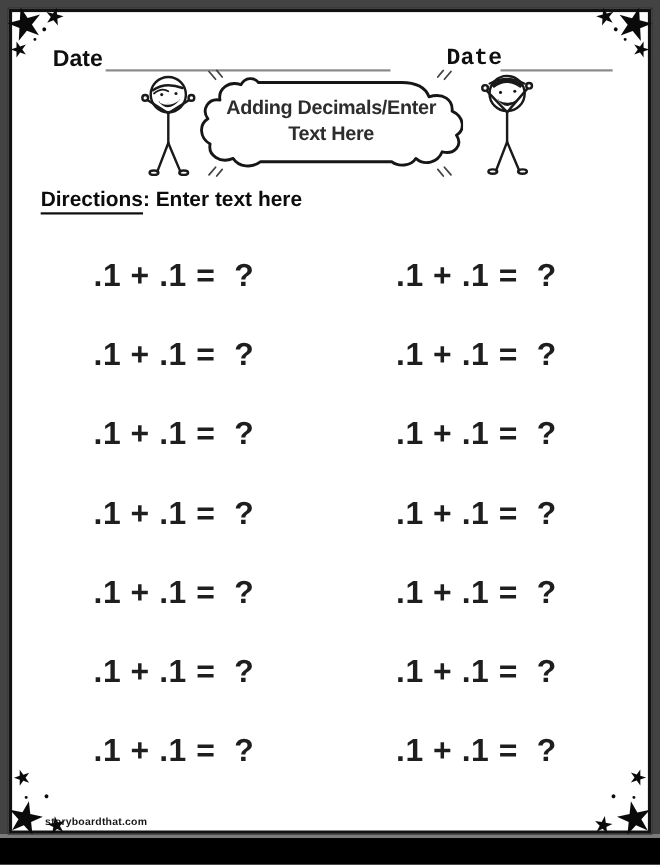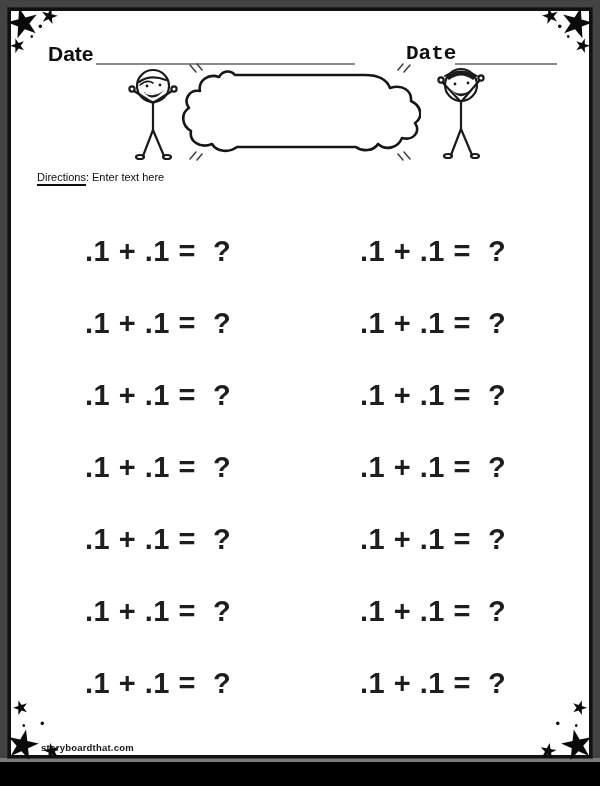--- a/index.html
+++ b/index.html
@@ -66,21 +66,21 @@
   .figure-left  { left:109px; top:54px; width:66px; height:100px; }
   .figure-right { left:416px; top:50px; width:68px; height:104px; }
   .cloud-wrap { position:absolute; left:170px; top:52px; width:240px; height:100px; }
   .cloud-wrap svg { position:absolute; left:0; top:0; }
   .cloud-title {
     position:absolute; left:20px; top:24px; width:200px; text-align:center;
     font-size:18px; font-weight:bold; color:#2d2d2d; line-height:1.25; letter-spacing:-0.3px;
   }
 
   
-  .directions { position:absolute; left:26px; top:160px; font-size:11px; font-weight:normal; color:#0c0c0c; }
+  .directions { position:absolute; left:26px; top:160px; font-size:19px; font-weight:bold; color:#0c0c0c; }
   .directions .u { border-bottom:2px solid #0c0c0c; padding-bottom:1px; }
 
   
   .prow { position:absolute; left:0; width:100%; height:38px; }
   .problem {
     position:absolute; top:12px; font-size:29px; font-weight:bold; color:#1e1e1e;
     letter-spacing:0.5px; white-space:pre;
   }
   .p-left  { left:74px; }
   .p-right { left:349px; }
@@ -181,20 +181,21 @@
             <path d="M21 7 L16 1"></path>
           <path d="M15 89 L9 96"></path>
             <path d="M21 91 L16 97"></path>
           <path d="M223 9 L229 2"></path>
             <path d="M217 7 L222 1"></path>
           <path d="M223 89 L229 96"></path>
             <path d="M217 91 L222 97"></path>
         </g>
       </g>
     </svg>
+    <div class="cloud-title">Adding Decimals/Enter Text Here</div>
   </div>
 
   <div class="figure figure-right">
     <svg width="68" height="104" viewBox="0 0 68 104">
       <g fill="none" stroke="#1a1a1a" stroke-width="2.2" stroke-linecap="round">
         <circle cx="34" cy="24" r="16" fill="#fff"></circle>
         <path d="M19 16 Q 34 5 49 16 L46 19 Q 34 10 22 19 Z" fill="#1a1a1a" stroke="none"></path>
         <path d="M18 15 Q 34 6 50 15" stroke-width="1.8"></path>
         <circle cx="28" cy="23" r="1.4" fill="#1a1a1a" stroke="none"></circle>
         <circle cx="41" cy="22" r="1.4" fill="#1a1a1a" stroke="none"></circle>

